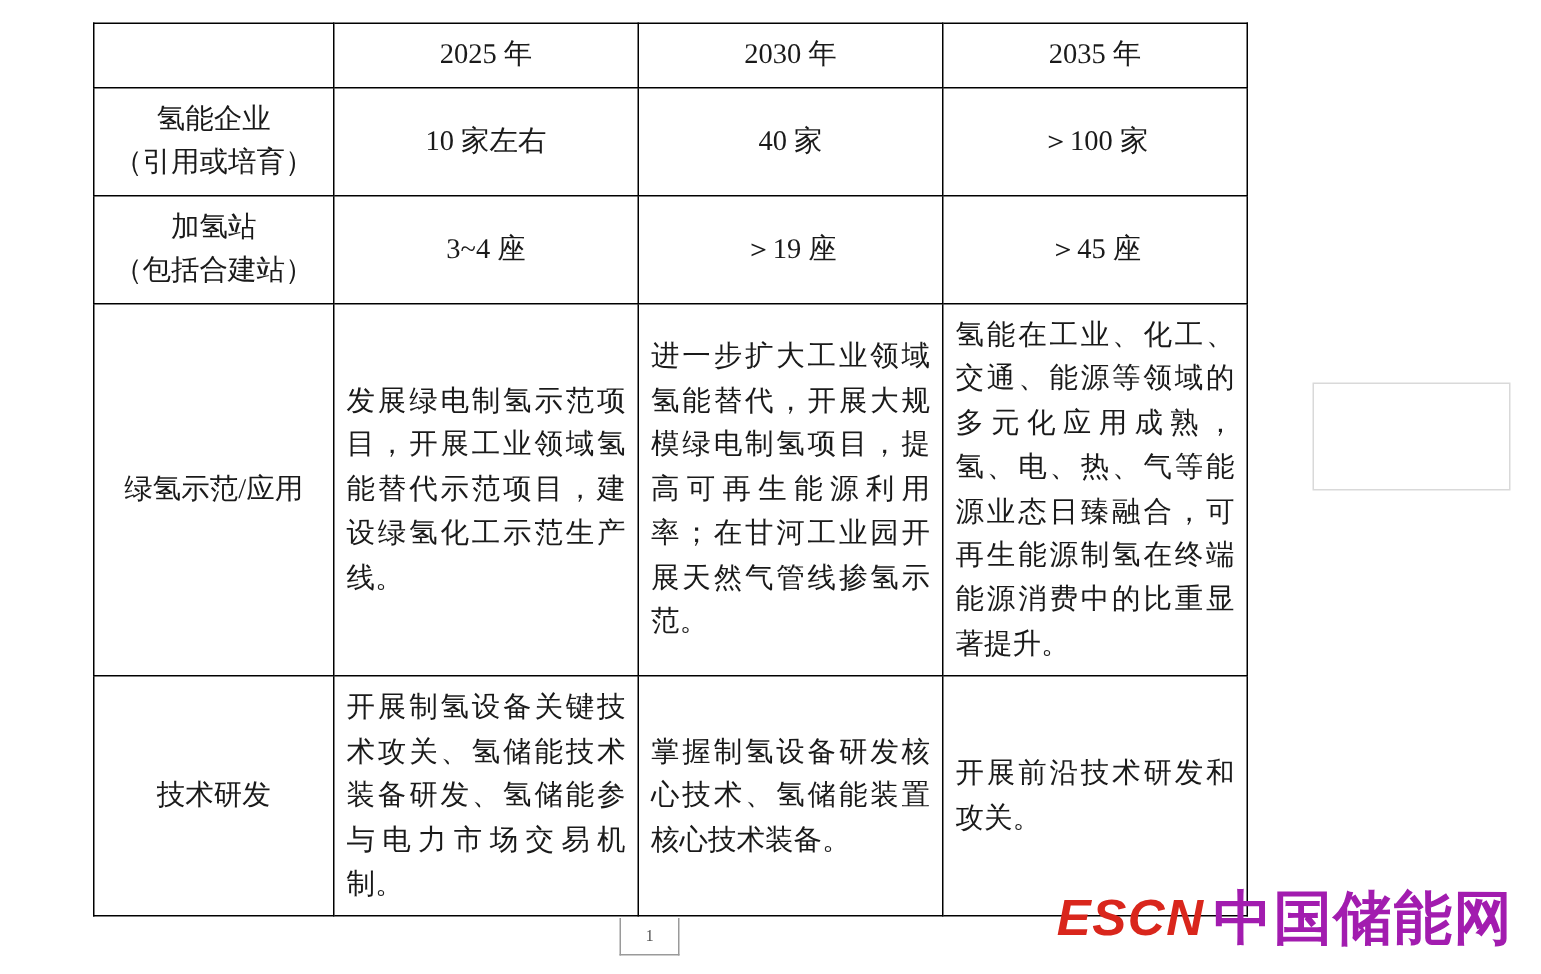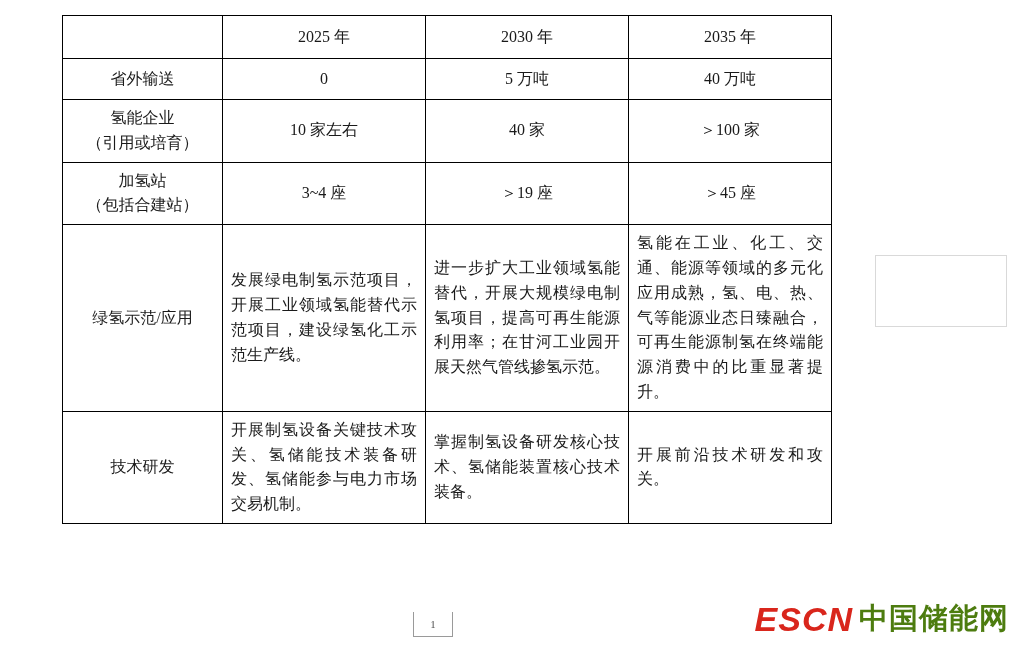--- a/index.html
+++ b/index.html
@@ -43,21 +43,21 @@
 
   table.policy-table {
     border-collapse: collapse;
     width: 770px;
     table-layout: fixed;
   }
 
   table.policy-table td {
     border: 1px solid #000000;
     padding: 6px 8px;
-    font-size: 16px;
+    font-size: 19px;
     color: #1a1a1a;
     vertical-align: middle;
     line-height: 1.55;
   }
 
   td.col-label {
     width: 143px;
     text-align: center;
   }
 
@@ -110,22 +110,22 @@
     font-family: "Liberation Sans", sans-serif;
     font-weight: bold;
     font-style: italic;
     font-size: 34px;
     color: #d9261c;
     letter-spacing: 1px;
   }
   .watermark .cn {
     font-family: "Liberation Sans", sans-serif;
     font-weight: bold;
-    font-size: 29px;
-    color: #4d7c0f;
+    font-size: 39px;
+    color: #a21caf;
     letter-spacing: 1px;
   }
 </style>
 </head>
 <body>
 
 <div id="page">
 
   <div class="stray-box"></div>
 
@@ -140,26 +140,20 @@
       <tbody>
         <tr class="hdr">
           <td class="col-label center"></td>
           <td class="center">2025 年</td>
           <td class="center">2030 年</td>
           <td class="center">2035 年</td>
         </tr>
 
 
 
-        <tr class="row-short">
-          <td class="col-label center">省外输送</td>
-          <td class="center">0</td>
-          <td class="center">5 万吨</td>
-          <td class="center">40 万吨</td>
-        </tr>
 
         <tr>
           <td class="col-label center label-two">
             <span class="l1">氢能企业</span>
             <span class="l2">（引用或培育）</span>
           </td>
           <td class="center">10 家左右</td>
           <td class="center">40 家</td>
           <td class="center">＞100 家</td>
         </tr>

